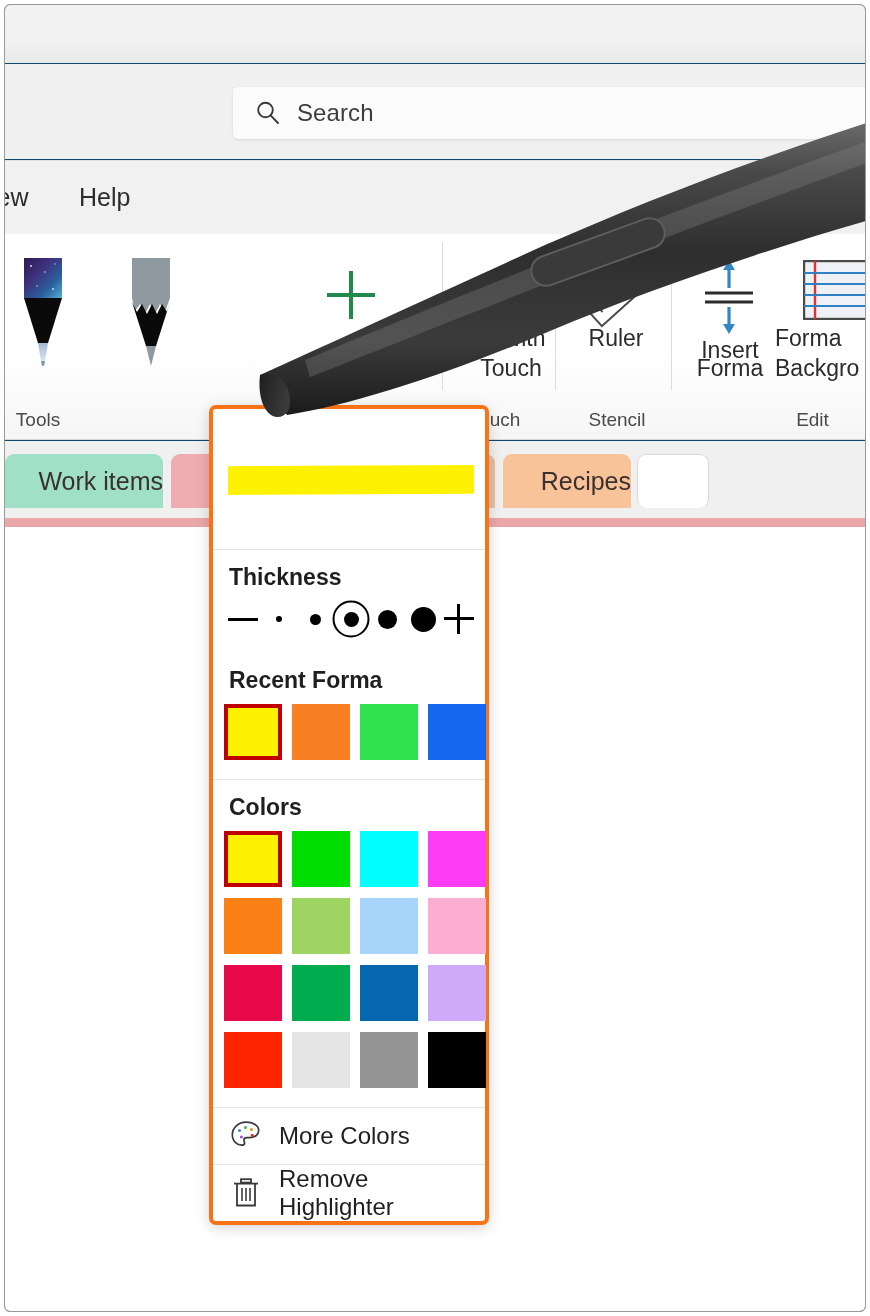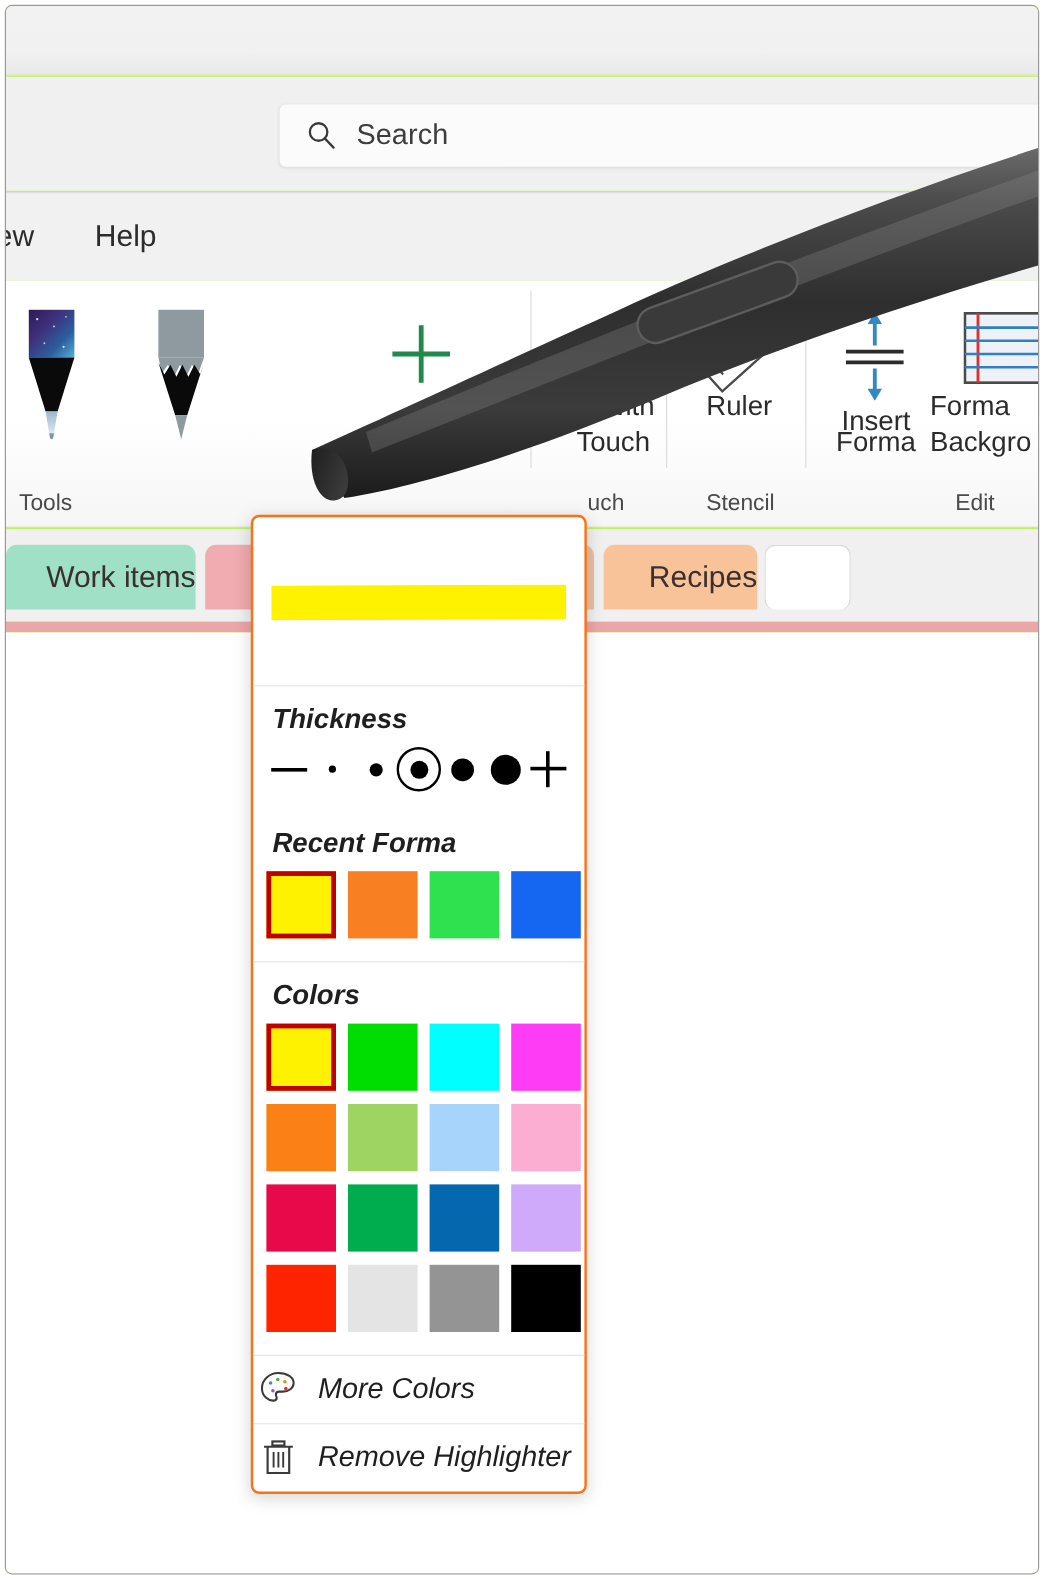--- a/index.html
+++ b/index.html
@@ -11,21 +11,21 @@
     font-family: "Liberation Sans", sans-serif;
     overflow: hidden;
     position: relative;
   }
 
   
   #app-window {
     position: absolute;
     left: 4px; top: 4px;
     width: 862px; height: 1308px;
-    background: #bef264;
+    background: #0c4a6e;
     border: 1px solid #9a9a9a;
     border-radius: 6px;
     overflow: hidden;
     box-sizing: border-box;
   }
 
   
   #title-bar {
     position: absolute;
     left: 0; top: 0;
@@ -161,29 +161,28 @@
     width: 862px; height: 786px;
     background: #ffffff;
   }
 
   
   #stylus { position: absolute; left: 0; top: 0; pointer-events: none; z-index: 6; }
 
   
   #highlighter-flyout {
     position: absolute;
-    left: 204px; top: 424px;
+    left: 204px; top: 400px;
     width: 280px;
     background: #ffffff;
-    border: 2px solid #f97316;
+    border: 4px solid #f97316;
     border-radius: 7px;
     box-shadow: 0 3px 14px rgba(0,0,0,0.17);
     z-index: 5;
     box-sizing: border-box;
-    font-style: italic;
   }
   .fly-sec { padding: 0; }
   .fly-divider { height: 1px; background: #e6e6e6; margin: 0; }
 
   
   #preview-area {
     height: 140px;
     position: relative;
   }
   #preview-stroke {
@@ -247,21 +246,21 @@
     box-sizing: border-box;
   }
   .swatch.selected {
     border: 4px solid #c00000;
   }
 
   
   .fly-menu-row {
     display: flex; align-items: center;
     height: 56px;
-    padding-left: 4px;
+    padding-left: 16px;
     font-size: 24px;
     color: #1f1f1f;
   }
   .fly-menu-row .ic {
     width: 34px; height: 34px;
     margin-right: 16px;
     flex: 0 0 auto;
   }
 </style>
 </head>

